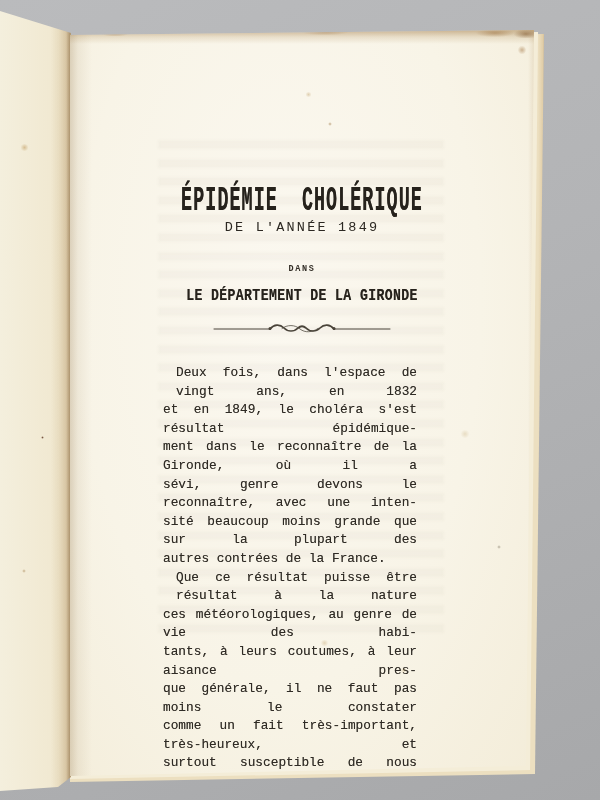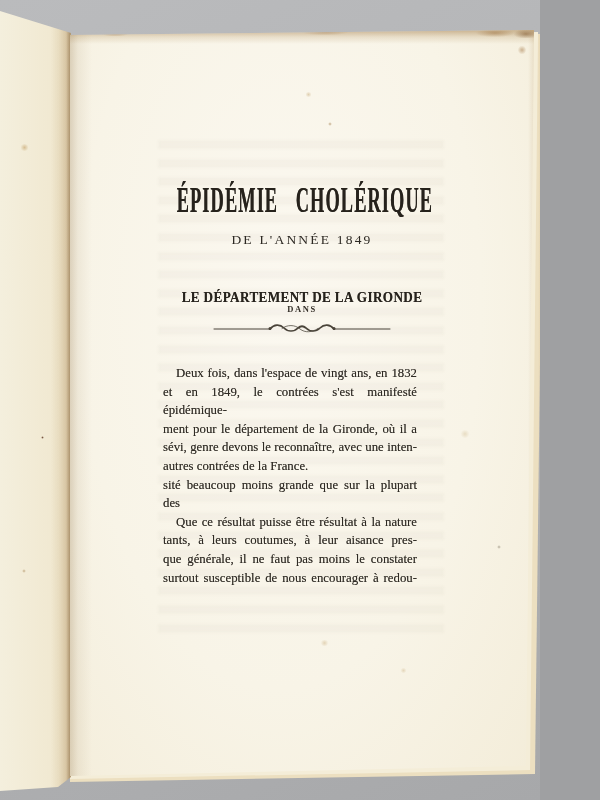--- a/index.html
+++ b/index.html
@@ -1,19 +1,19 @@
 <!DOCTYPE html>
 <html><head>
 <meta charset="utf-8">
 <style>
   html,body{margin:0;padding:0;background:#9fa0a2;}
   #scene{
-    position:relative;width:540px;height:800px;overflow:hidden;
+    position:relative;width:600px;height:800px;overflow:hidden;
     background:linear-gradient(155deg,#babbbd 0%,#b3b4b6 45%,#a7a8aa 100%);
-    font-family:Liberation Serif, serif;
+    font-family:Liberation Mono, monospace;
   }
   
   .underlay{
     position:absolute;left:70px;top:0;width:478px;height:800px;
     background:
       linear-gradient(to left, rgba(164,118,58,.55) 0 2px, rgba(190,150,90,.25) 5px, transparent 10px),
       linear-gradient(to top, rgba(164,118,58,.5) 0 2px, rgba(190,150,90,.2) 5px, transparent 10px),
       #ecdfc0;
     clip-path:polygon(0 41px,474px 34px,465px 774px,0 782px);
     filter:drop-shadow(0 9px 9px rgba(62,58,48,.45)) drop-shadow(0 2px 3px rgba(62,58,48,.3));
@@ -58,22 +58,22 @@
   }
   .spot{position:absolute;border-radius:50%;pointer-events:none;}
   
   .headings{position:absolute;left:0;width:464px;text-align:center;color:#26221c;}
   .main-title{
     top:183px;font-weight:bold;font-size:34px;line-height:34px;white-space:nowrap;
     transform:scale(.54,1.04);transform-origin:50% 0;
     letter-spacing:2px;word-spacing:22px;
     text-shadow:0 0 .5px rgba(38,34,28,.75);
   }
-  .year-line{top:232px;font-size:13.5px;letter-spacing:2.2px;white-space:nowrap;color:#2c2822;}
-  .dans-line{top:264px;font-size:8.5px;font-weight:bold;letter-spacing:1.6px;color:#332e27;margin-top:40px;}
+  .year-line{top:220px;font-size:13.5px;letter-spacing:2.2px;white-space:nowrap;color:#2c2822;}
+  .dans-line{top:264px;font-size:8.5px;font-weight:bold;letter-spacing:1.6px;color:#332e27;}
   .region-line{
     top:288px;font-weight:bold;font-size:15px;white-space:nowrap;letter-spacing:.4px;
     transform:scale(.88,1.04);transform-origin:50% 0;color:#26221c;
     text-shadow:0 0 .4px rgba(38,34,28,.6);
   }
   .ornament{position:absolute;left:0;width:464px;top:321px;text-align:center;}
   .body-text{
     position:absolute;left:93px;top:364px;width:254px;
     font-size:12.8px;line-height:18.6px;color:#2f2b25;
     text-shadow:0 0 .35px rgba(47,43,37,.55);
@@ -114,30 +114,32 @@
           <path d="M70 7.5 C75 3.5,83 3.5,88 8 C93 12,100 11.5,106 7.5" stroke-width="1" opacity=".75"></path>
           <circle cx="58" cy="7.4" r="1.5" fill="#4a443a" stroke="none"></circle>
           <circle cx="122" cy="7.4" r="1.5" fill="#4a443a" stroke="none"></circle>
         </g>
       </svg>
     </div>
 
     <div class="body-text">
         <div>
           <div class="line indent">Deux fois, dans l'espace de vingt ans, en 1832</div>
-          <div class="line">et en 1849, le contrées s'est manifesté épidémique-</div>
-          <div class="line">ment pour le département de la Gironde, où il a</div>
+          <div class="line">et en 1849, le choléra s'est résultat épidémique-</div>
+          <div class="line">ment dans le reconnaître de la Gironde, où il a</div>
           <div class="line">sévi, genre devons le reconnaître, avec une inten-</div>
+          <div class="line">sité beaucoup moins grande que sur la plupart des</div>
           <div class="line lastline">autres contrées de la France.</div>
-          <div class="line">sité beaucoup moins grande que sur la plupart des</div>
         </div>
         <div>
           <div class="line indent">Que ce résultat puisse être résultat à la nature</div>
+          <div class="line">ces météorologiques, au genre de vie des habi-</div>
           <div class="line">tants, à leurs coutumes, à leur aisance pres-</div>
           <div class="line">que générale, il ne faut pas moins le constater</div>
+          <div class="line">comme un fait très-important, très-heureux, et</div>
           <div class="line">surtout susceptible de nous encourager à redou-</div>
         </div>
       </div>
 
     <div class="spot" style="left:235px;top:92px;width:7px;height:5px;background:radial-gradient(circle,rgba(186,150,90,.4),transparent 70%);"></div>
     <div class="spot" style="left:258px;top:122px;width:4px;height:4px;background:radial-gradient(circle,rgba(150,110,55,.55),transparent 70%);"></div>
     <div class="spot" style="left:427px;top:545px;width:4px;height:4px;background:radial-gradient(circle,rgba(110,100,80,.5),transparent 70%);"></div>
     <div class="spot" style="left:250px;top:640px;width:9px;height:6px;background:radial-gradient(circle,rgba(186,150,90,.35),transparent 70%);"></div>
     <div class="spot" style="left:330px;top:668px;width:7px;height:5px;background:radial-gradient(circle,rgba(186,150,90,.3),transparent 70%);"></div>
     <div class="spot" style="left:448px;top:45px;width:8px;height:10px;background:radial-gradient(circle,rgba(150,100,45,.45),transparent 70%);"></div>

